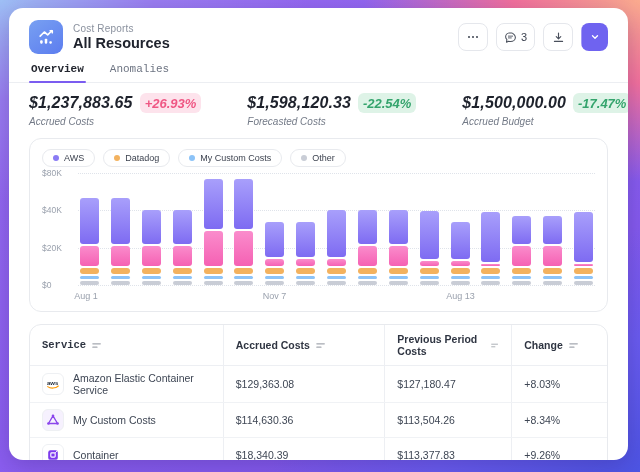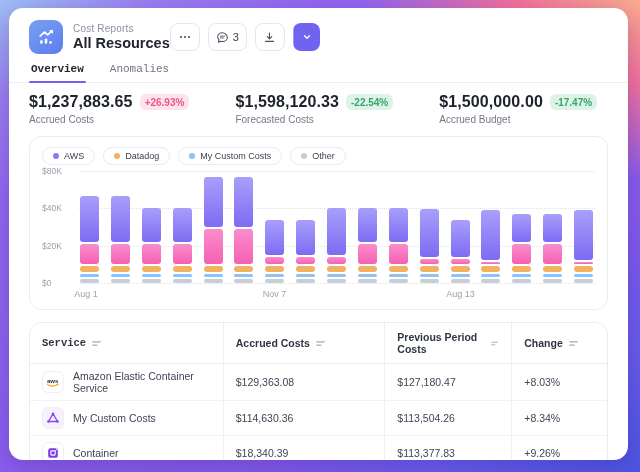--- a/index.html
+++ b/index.html
@@ -12,43 +12,43 @@
       radial-gradient(80% 70% at 0% 0%, #9fc0f6 0%, #9b7ef2 30%, rgba(155,126,242,0) 60%),
       radial-gradient(90% 80% at 100% 100%, #4d55e4 0%, #6a5cf0 35%, rgba(106,92,240,0) 65%),
       linear-gradient(150deg, #9a6ff3 0%, #8b5ef0 55%, #7a55ea 100%);
   }
   .card {
     position:absolute; left:9px; top:8px; right:12px; bottom:12px;
     background:#ffffff; border-radius:14px; overflow:hidden;
     box-shadow:0 6px 24px rgba(40,20,90,.25);
   }
   
-  .hdr { display:flex; align-items:center; justify-content:flex-start; padding:12px 20px 0 20px; }
+  .hdr { display:flex; align-items:center; justify-content:space-between; padding:12px 20px 0 20px; }
   .hdr-left { display:flex; align-items:center; gap:10px; }
   .app-icon { width:34px; height:34px; border-radius:9px; background:linear-gradient(145deg,#78a0f2,#5c7def); display:flex; align-items:center; justify-content:center; }
   .crumb { font-size:10px; color:#8a919e; letter-spacing:.2px; }
   .title { font-size:14.5px; font-weight:700; color:#20242e; margin-top:1px; }
   .hdr-right { display:flex; align-items:center; gap:8px; }
   .ghost-btn { height:28px; min-width:30px; padding:0 7px; border:1px solid #e5e7ec; border-radius:8px; background:#fff; display:flex; align-items:center; justify-content:center; gap:4px; font-size:11px; color:#3c4250; cursor:pointer; }
   .ghost-btn svg { display:block; }
   .save-btn { height:28px; display:flex; align-items:stretch; background:#6f63f0; border-radius:8px; overflow:hidden; cursor:pointer; }
   .save-main { color:#fff; font-size:11.5px; font-weight:600; display:flex; align-items:center; padding:0 13px; }
   .save-caret { display:flex; align-items:center; padding:0 8px; border-left:1px solid rgba(255,255,255,.35); }
   
   .tabs { display:flex; gap:22px; padding:0 20px; margin-top:9px; border-bottom:1px solid #eceef2;font-family:Liberation Mono, monospace; }
   .tab { font-size:11px; padding:0 2px 7px 2px; color:#6d7482; cursor:pointer; position:relative; }
   .tab.active { color:#23262f; font-weight:700; }
   .tab.active:after { content:""; position:absolute; left:0; right:0; bottom:-1px; height:2.5px; border-radius:2px; background:#7b5cf0; }
   
   .content { padding:10px 20px 0 20px; }
   .stats { display:flex; align-items:flex-start; }
-  .stat { margin-right:46px; }
+  .stat { margin-right:46px;font-style:italic; }
   .stat-top { display:flex; align-items:center; gap:7px; }
   .stat-value { font-size:16px; font-weight:700; color:#1e222c; letter-spacing:.1px; }
-  .badge { font-size:10px; font-weight:700; padding:2.5px 5px; border-radius:6px; }
+  .badge { font-size:13px; font-weight:700; padding:2.5px 5px; border-radius:6px; }
   .badge.pink { background:#fde3ec; color:#ef5784; }
   .badge.green { background:#def3e7; color:#35a46d; }
   .stat-label { font-size:10px; color:#737a87; margin-top:3px; }
   .filter-btn { margin-left:auto; height:28px; border:1px solid #e5e7ec; border-radius:8px; background:#fff; display:flex; align-items:center; gap:5px; padding:0 10px; font-size:11px; font-weight:600; color:#343a46; cursor:pointer; }
   
   .chart-card { margin-top:11px; border:1px solid #e8eaee; border-radius:12px; padding:10px 12px 6px 12px; background:#fff; }
   .legend { display:flex; gap:8px; }
   .pill { display:flex; align-items:center; gap:5px; border:1px solid #e8eaee; border-radius:999px; padding:3px 10px; font-size:9px; color:#3d4350; cursor:pointer; background:#fff; }
   .dot { width:6px; height:6px; border-radius:50%; }
   .chart-wrap { display:flex; margin-top:6px; }

